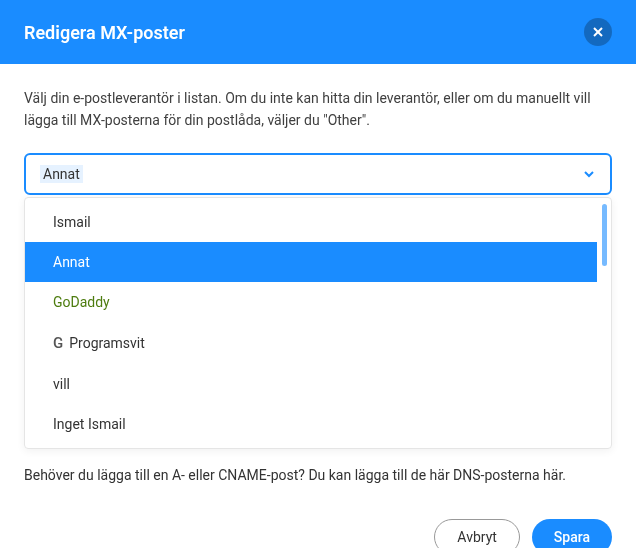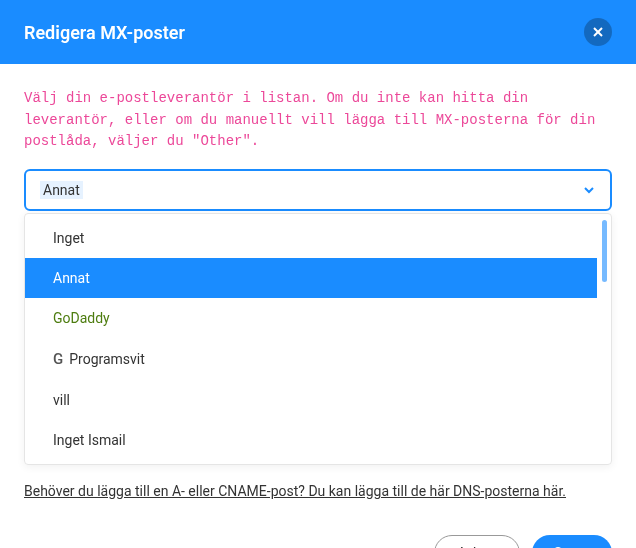--- a/index.html
+++ b/index.html
@@ -40,24 +40,23 @@
     .close-btn svg {
       stroke: #fff;
       stroke-width: 2;
       fill: none;
     }
     .modal-body {
       padding: 24px 24px 16px 24px;
     }
     .description {
       font-size: 14px;
-      color: #ec4899;
+      color: #404040;
       line-height: 1.55;
-      margin-bottom: 16px;
-      font-family: Liberation Mono, monospace;
+      margin-bottom: 22px;
     }
     .select-box {
       border: 2px solid #1a8cff;
       border-radius: 6px;
       padding: 10px 14px;
       display: flex;
       justify-content: space-between;
       align-items: center;
       cursor: pointer;
       font-size: 14px;
@@ -115,21 +114,20 @@
       width: 5px;
       height: 62px;
       background: #1a8cff;
       border-radius: 3px;
       opacity: 0.6;
     }
     .hint-text {
       font-size: 14px;
       color: #333;
       margin-top: 18px;
-      text-decoration: underline;
     }
     .modal-footer {
       display: flex;
       justify-content: flex-end;
       gap: 12px;
       padding: 20px 24px 24px 24px;
     }
     .btn {
       border-radius: 20px;
       padding: 9px 22px;
@@ -170,21 +168,21 @@
     <span class="chevron">
       <svg width="14" height="14" viewBox="0 0 14 14">
         <polyline points="3,5 7,9 11,5"></polyline>
       </svg>
     </span>
   </div>
 
   <div class="dropdown">
     <div class="scroll-indicator"></div>
     <div class="dropdown-item">
-      <span>Inget</span>
+      <span>Ismail</span>
     </div>
     <div class="dropdown-item selected">
       <span>Annat</span>
     </div>
     <div class="dropdown-item light">
       <span>GoDaddy</span>
     </div>
     <div class="dropdown-item with-icon">
       <span class="g-icon">G</span>
       <span>Programsvit</span>

